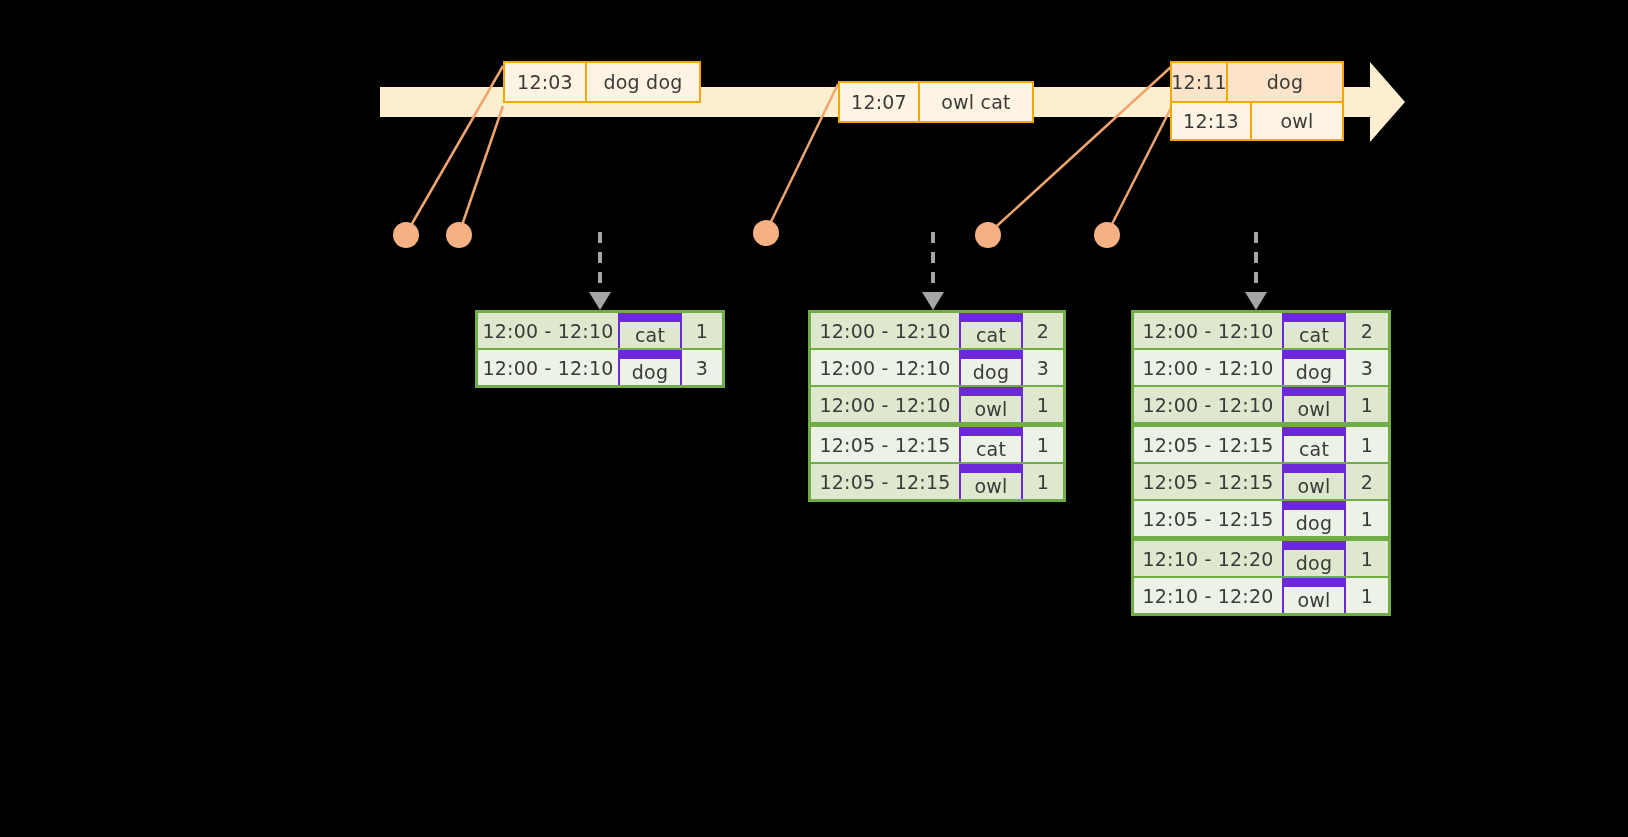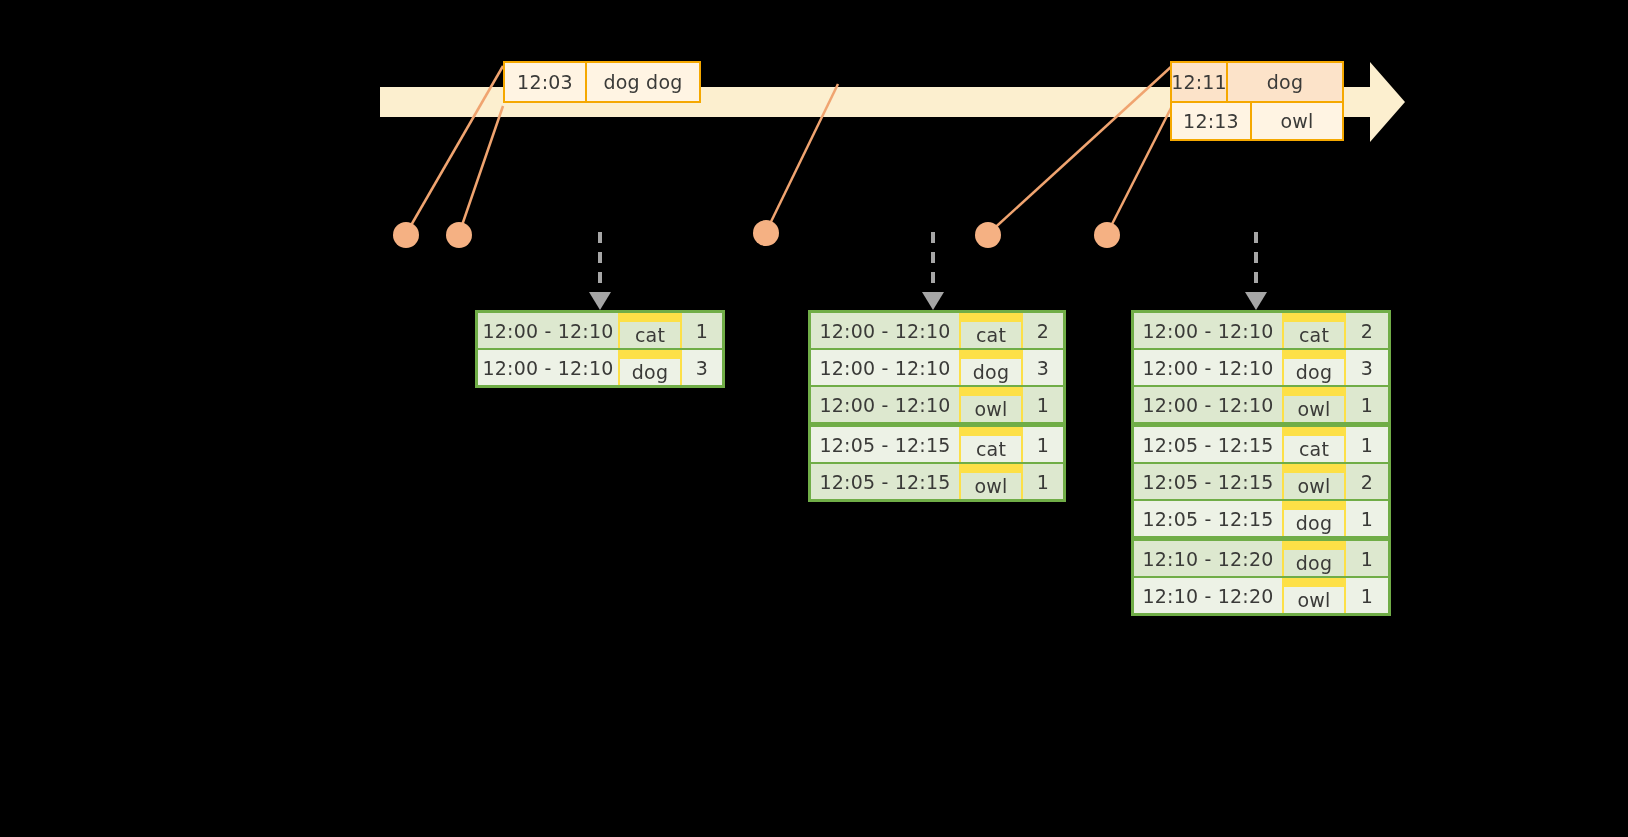--- a/index.html
+++ b/index.html
@@ -75,21 +75,21 @@
     flex-direction: column;
     gap: 2px;
     padding: 0;
     z-index: 5;
   }
   .rt-row {
     display: flex;
     flex-direction: row;
     height: 35px;
     gap: 2px;
-    background: #fde047;
+    background: #6d28d9;
   }
   .rt-row.sep { margin-top: 3px; }
   .rt-cell {
     display: flex; align-items: center; justify-content: center;
     font-size: 19px;
     color: #3a3a38;
     letter-spacing: .2px;
   }
   .rt-row.dark  .rt-cell { background: #DDE8CF; }
   .rt-row.light .rt-cell { background: #EDF2E6; }
@@ -145,20 +145,26 @@
   <div class="dot" style="left:975px; top:222px;"></div>
   <div class="dot" style="left:1094px;top:222px;"></div>
 
   <div class="event-box" style="left:503px; top:61px; width:198px;">
     <div class="event-row">
       <div class="event-time" style="width:82px;">12:03</div>
       <div class="event-label">dog dog</div>
     </div>
   </div>
 
+  <div class="event-box" style="left:838px; top:81px; width:196px;">
+    <div class="event-row">
+      <div class="event-time" style="width:80px;">12:07</div>
+      <div class="event-label">owl cat</div>
+    </div>
+  </div>
 
   <div class="event-box" style="left:1170px; top:61px; width:174px;">
     <div class="event-row shaded">
       <div class="event-time" style="width:56px;">12:11</div>
       <div class="event-label">dog</div>
     </div>
     <div class="event-row">
       <div class="event-time" style="width:80px;">12:13</div>
       <div class="event-label">owl</div>
     </div>

